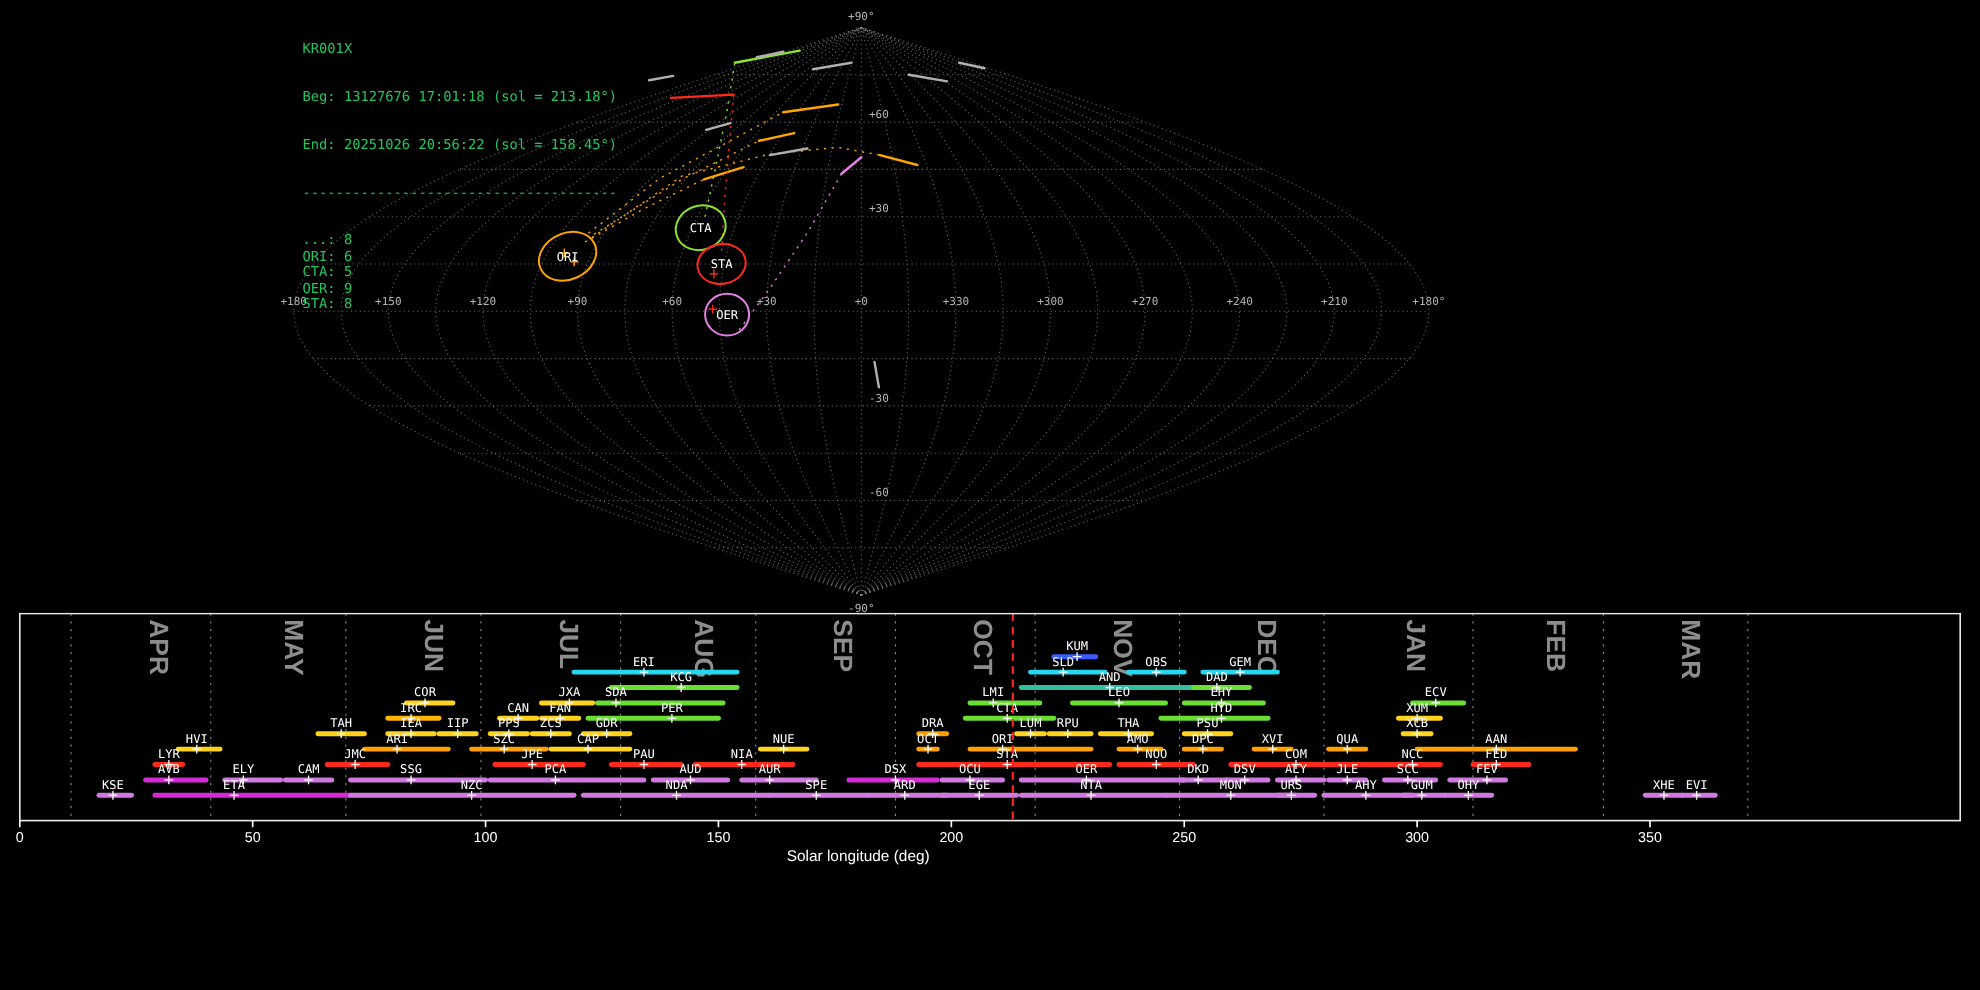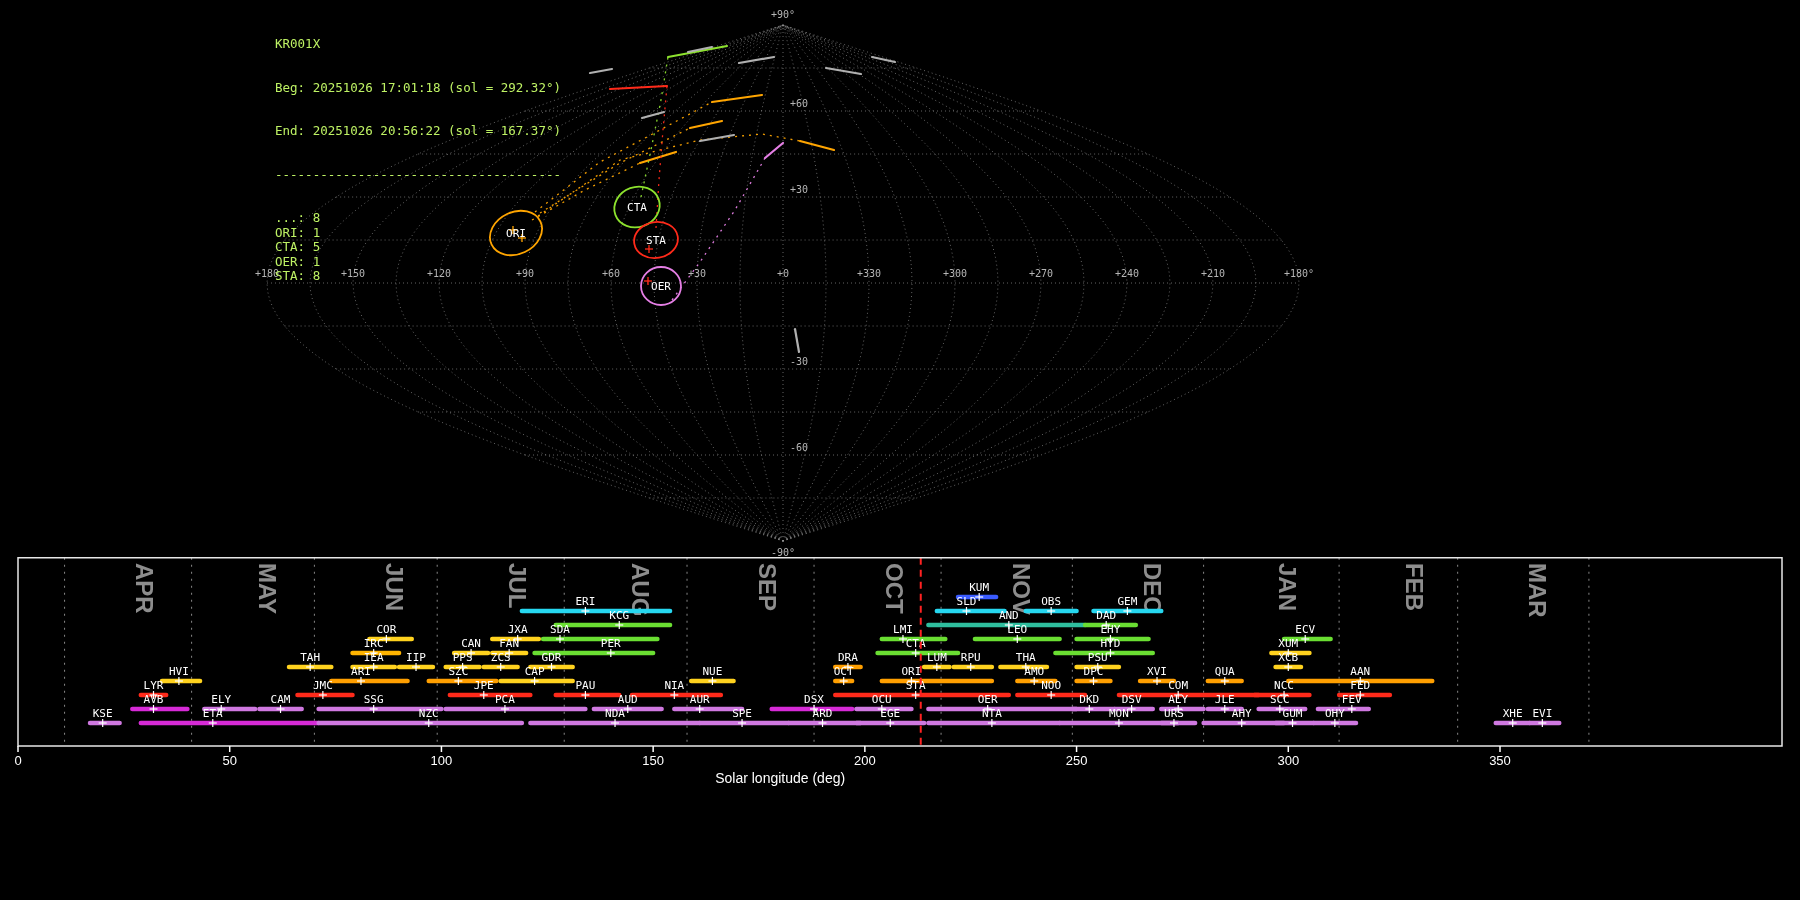--- a/index.html
+++ b/index.html
@@ -1,33 +1,33 @@
 <!DOCTYPE html>
 <html><head>
 <meta charset="utf-8">
 <style>
   html,body{margin:0;padding:0;background:#000;}
   .stage{position:relative;width:1800px;height:900px;background:#000;overflow:hidden;
          font-family:"DejaVu Sans Mono",monospace;}
-  .info{position:absolute;left:275px;top:8px;color:#bef264;font-size:12.5px;line-height:14.5px;
+  .info{position:absolute;left:275px;top:8px;color:#22c55e;font-size:12.5px;line-height:14.5px;
         white-space:pre;z-index:5;}
   svg{position:absolute;left:0;}
   #skymap{top:0;}
   #timeline{top:557px;}
 </style>
 </head>
 <body>
 
 <div class="stage">
   <div class="info">
     <div>KR001X</div>
-    <div>Beg: 20251026 17:01:18 (sol = 292.32°)</div>
-    <div>End: 20251026 20:56:22 (sol = 167.37°)</div>
+    <div>Beg: 13127676 17:01:18 (sol = 213.18°)</div>
+    <div>End: 20251026 20:56:22 (sol = 158.45°)</div>
     <div>--------------------------------------</div>
-    <div><div>...: 8</div><div>ORI: 1</div><div>CTA: 5</div><div>OER: 1</div><div>STA: 8</div></div>
+    <div><div>...: 8</div><div>ORI: 6</div><div>CTA: 5</div><div>OER: 9</div><div>STA: 8</div></div>
   </div>
   <svg id="skymap" width="1800" height="557">
       <polyline points="783.0,541.0 810.0,532.4 836.9,523.8 863.7,515.2 890.3,506.6 916.6,498.0 942.5,489.4 967.9,480.8 992.9,472.2 1017.3,463.6 1041.0,455.0 1064.0,446.4 1086.3,437.8 1107.7,429.2 1128.3,420.6 1147.9,412.0 1166.5,403.4 1184.0,394.8 1200.5,386.2 1215.8,377.6 1229.9,369.0 1242.8,360.4 1254.4,351.8 1264.7,343.2 1273.7,334.6 1281.4,326.0 1287.7,317.4 1292.6,308.8 1296.2,300.2 1298.3,291.6 1299.0,283.0 1298.3,274.4 1296.2,265.8 1292.6,257.2 1287.7,248.6 1281.4,240.0 1273.7,231.4 1264.7,222.8 1254.4,214.2 1242.8,205.6 1229.9,197.0 1215.8,188.4 1200.5,179.8 1184.0,171.2 1166.5,162.6 1147.9,154.0 1128.3,145.4 1107.7,136.8 1086.3,128.2 1064.0,119.6 1041.0,111.0 1017.3,102.4 992.9,93.8 967.9,85.2 942.5,76.6 916.6,68.0 890.3,59.4 863.7,50.8 836.9,42.2 810.0,33.6 783.0,25.0" fill="none" stroke="#8f8f8f" stroke-width="1" stroke-dasharray="1 3" opacity="0.7"></polyline>
       <polyline points="783.0,541.0 807.8,532.4 832.4,523.8 857.0,515.2 881.3,506.6 905.4,498.0 929.2,489.4 952.5,480.8 975.4,472.2 997.7,463.6 1019.5,455.0 1040.6,446.4 1061.0,437.8 1080.7,429.2 1099.5,420.6 1117.5,412.0 1134.5,403.4 1150.6,394.8 1165.7,386.2 1179.7,377.6 1192.6,369.0 1204.4,360.4 1215.1,351.8 1224.6,343.2 1232.8,334.6 1239.9,326.0 1245.7,317.4 1250.2,308.8 1253.4,300.2 1255.4,291.6 1256.0,283.0 1255.4,274.4 1253.4,265.8 1250.2,257.2 1245.7,248.6 1239.9,240.0 1232.8,231.4 1224.6,222.8 1215.1,214.2 1204.4,205.6 1192.6,197.0 1179.7,188.4 1165.7,179.8 1150.6,171.2 1134.5,162.6 1117.5,154.0 1099.5,145.4 1080.7,136.8 1061.0,128.2 1040.6,119.6 1019.5,111.0 997.7,102.4 975.4,93.8 952.5,85.2 929.2,76.6 905.4,68.0 881.3,59.4 857.0,50.8 832.4,42.2 807.8,33.6 783.0,25.0" fill="none" stroke="#8f8f8f" stroke-width="1" stroke-dasharray="1 3" opacity="0.7"></polyline>
       <polyline points="783.0,541.0 805.5,532.4 827.9,523.8 850.3,515.2 872.4,506.6 894.3,498.0 915.9,489.4 937.1,480.8 957.9,472.2 978.2,463.6 998.0,455.0 1017.2,446.4 1035.7,437.8 1053.6,429.2 1070.7,420.6 1087.1,412.0 1102.6,403.4 1117.2,394.8 1130.9,386.2 1143.6,377.6 1155.4,369.0 1166.1,360.4 1175.8,351.8 1184.4,343.2 1192.0,334.6 1198.3,326.0 1203.6,317.4 1207.7,308.8 1210.6,300.2 1212.4,291.6 1213.0,283.0 1212.4,274.4 1210.6,265.8 1207.7,257.2 1203.6,248.6 1198.3,240.0 1192.0,231.4 1184.4,222.8 1175.8,214.2 1166.1,205.6 1155.4,197.0 1143.6,188.4 1130.9,179.8 1117.2,171.2 1102.6,162.6 1087.1,154.0 1070.7,145.4 1053.6,136.8 1035.7,128.2 1017.2,119.6 998.0,111.0 978.2,102.4 957.9,93.8 937.1,85.2 915.9,76.6 894.3,68.0 872.4,59.4 850.3,50.8 827.9,42.2 805.5,33.6 783.0,25.0" fill="none" stroke="#8f8f8f" stroke-width="1" stroke-dasharray="1 3" opacity="0.7"></polyline>
       <polyline points="783.0,541.0 803.3,532.4 823.5,523.8 843.5,515.2 863.5,506.6 883.2,498.0 902.6,489.4 921.7,480.8 940.4,472.2 958.7,463.6 976.5,455.0 993.8,446.4 1010.5,437.8 1026.5,429.2 1042.0,420.6 1056.7,412.0 1070.6,403.4 1083.8,394.8 1096.1,386.2 1107.6,377.6 1118.2,369.0 1127.8,360.4 1136.5,351.8 1144.3,343.2 1151.1,334.6 1156.8,326.0 1161.5,317.4 1165.2,308.8 1167.9,300.2 1169.5,291.6 1170.0,283.0 1169.5,274.4 1167.9,265.8 1165.2,257.2 1161.5,248.6 1156.8,240.0 1151.1,231.4 1144.3,222.8 1136.5,214.2 1127.8,205.6 1118.2,197.0 1107.6,188.4 1096.1,179.8 1083.8,171.2 1070.6,162.6 1056.7,154.0 1042.0,145.4 1026.5,136.8 1010.5,128.2 993.8,119.6 976.5,111.0 958.7,102.4 940.4,93.8 921.7,85.2 902.6,76.6 883.2,68.0 863.5,59.4 843.5,50.8 823.5,42.2 803.3,33.6 783.0,25.0" fill="none" stroke="#8f8f8f" stroke-width="1" stroke-dasharray="1 3" opacity="0.7"></polyline>
       <polyline points="783.0,541.0 801.0,532.4 819.0,523.8 836.8,515.2 854.5,506.6 872.0,498.0 889.3,489.4 906.3,480.8 922.9,472.2 939.2,463.6 955.0,455.0 970.4,446.4 985.2,437.8 999.5,429.2 1013.2,420.6 1026.2,412.0 1038.6,403.4 1050.3,394.8 1061.3,386.2 1071.5,377.6 1080.9,369.0 1089.5,360.4 1097.3,351.8 1104.2,343.2 1110.2,334.6 1115.3,326.0 1119.5,317.4 1122.8,308.8 1125.1,300.2 1126.5,291.6 1127.0,283.0 1126.5,274.4 1125.1,265.8 1122.8,257.2 1119.5,248.6 1115.3,240.0 1110.2,231.4 1104.2,222.8 1097.3,214.2 1089.5,205.6 1080.9,197.0 1071.5,188.4 1061.3,179.8 1050.3,171.2 1038.6,162.6 1026.2,154.0 1013.2,145.4 999.5,136.8 985.2,128.2 970.4,119.6 955.0,111.0 939.2,102.4 922.9,93.8 906.3,85.2 889.3,76.6 872.0,68.0 854.5,59.4 836.8,50.8 819.0,42.2 801.0,33.6 783.0,25.0" fill="none" stroke="#8f8f8f" stroke-width="1" stroke-dasharray="1 3" opacity="0.7"></polyline>
       <polyline points="783.0,541.0 798.8,532.4 814.5,523.8 830.1,515.2 845.6,506.6 860.9,498.0 876.0,489.4 890.9,480.8 905.4,472.2 919.7,463.6 933.5,455.0 946.9,446.4 959.9,437.8 972.4,429.2 984.4,420.6 995.8,412.0 1006.7,403.4 1016.9,394.8 1026.5,386.2 1035.4,377.6 1043.7,369.0 1051.2,360.4 1058.0,351.8 1064.0,343.2 1069.3,334.6 1073.7,326.0 1077.4,317.4 1080.3,308.8 1082.4,300.2 1083.6,291.6 1084.0,283.0 1083.6,274.4 1082.4,265.8 1080.3,257.2 1077.4,248.6 1073.7,240.0 1069.3,231.4 1064.0,222.8 1058.0,214.2 1051.2,205.6 1043.7,197.0 1035.4,188.4 1026.5,179.8 1016.9,171.2 1006.7,162.6 995.8,154.0 984.4,145.4 972.4,136.8 959.9,128.2 946.9,119.6 933.5,111.0 919.7,102.4 905.4,93.8 890.9,85.2 876.0,76.6 860.9,68.0 845.6,59.4 830.1,50.8 814.5,42.2 798.8,33.6 783.0,25.0" fill="none" stroke="#8f8f8f" stroke-width="1" stroke-dasharray="1 3" opacity="0.7"></polyline>
       <polyline points="783.0,541.0 796.5,532.4 810.0,523.8 823.4,515.2 836.6,506.6 849.8,498.0 862.7,489.4 875.5,480.8 887.9,472.2 900.1,463.6 912.0,455.0 923.5,446.4 934.6,437.8 945.4,429.2 955.6,420.6 965.4,412.0 974.7,403.4 983.5,394.8 991.7,386.2 999.4,377.6 1006.4,369.0 1012.9,360.4 1018.7,351.8 1023.9,343.2 1028.4,334.6 1032.2,326.0 1035.4,317.4 1037.8,308.8 1039.6,300.2 1040.6,291.6 1041.0,283.0 1040.6,274.4 1039.6,265.8 1037.8,257.2 1035.4,248.6 1032.2,240.0 1028.4,231.4 1023.9,222.8 1018.7,214.2 1012.9,205.6 1006.4,197.0 999.4,188.4 991.7,179.8 983.5,171.2 974.7,162.6 965.4,154.0 955.6,145.4 945.4,136.8 934.6,128.2 923.5,119.6 912.0,111.0 900.1,102.4 887.9,93.8 875.5,85.2 862.7,76.6 849.8,68.0 836.6,59.4 823.4,50.8 810.0,42.2 796.5,33.6 783.0,25.0" fill="none" stroke="#8f8f8f" stroke-width="1" stroke-dasharray="1 3" opacity="0.7"></polyline>
       <polyline points="783.0,541.0 794.3,532.4 805.5,523.8 816.6,515.2 827.7,506.6 838.6,498.0 849.4,489.4 860.0,480.8 870.4,472.2 880.6,463.6 890.5,455.0 900.1,446.4 909.4,437.8 918.3,429.2 926.9,420.6 935.0,412.0 942.8,403.4 950.1,394.8 956.9,386.2 963.3,377.6 969.2,369.0 974.6,360.4 979.4,351.8 983.7,343.2 987.5,334.6 990.7,326.0 993.3,317.4 995.4,308.8 996.8,300.2 997.7,291.6 998.0,283.0 997.7,274.4 996.8,265.8 995.4,257.2 993.3,248.6 990.7,240.0 987.5,231.4 983.7,222.8 979.4,214.2 974.6,205.6 969.2,197.0 963.3,188.4 956.9,179.8 950.1,171.2 942.8,162.6 935.0,154.0 926.9,145.4 918.3,136.8 909.4,128.2 900.1,119.6 890.5,111.0 880.6,102.4 870.4,93.8 860.0,85.2 849.4,76.6 838.6,68.0 827.7,59.4 816.6,50.8 805.5,42.2 794.3,33.6 783.0,25.0" fill="none" stroke="#8f8f8f" stroke-width="1" stroke-dasharray="1 3" opacity="0.7"></polyline>

